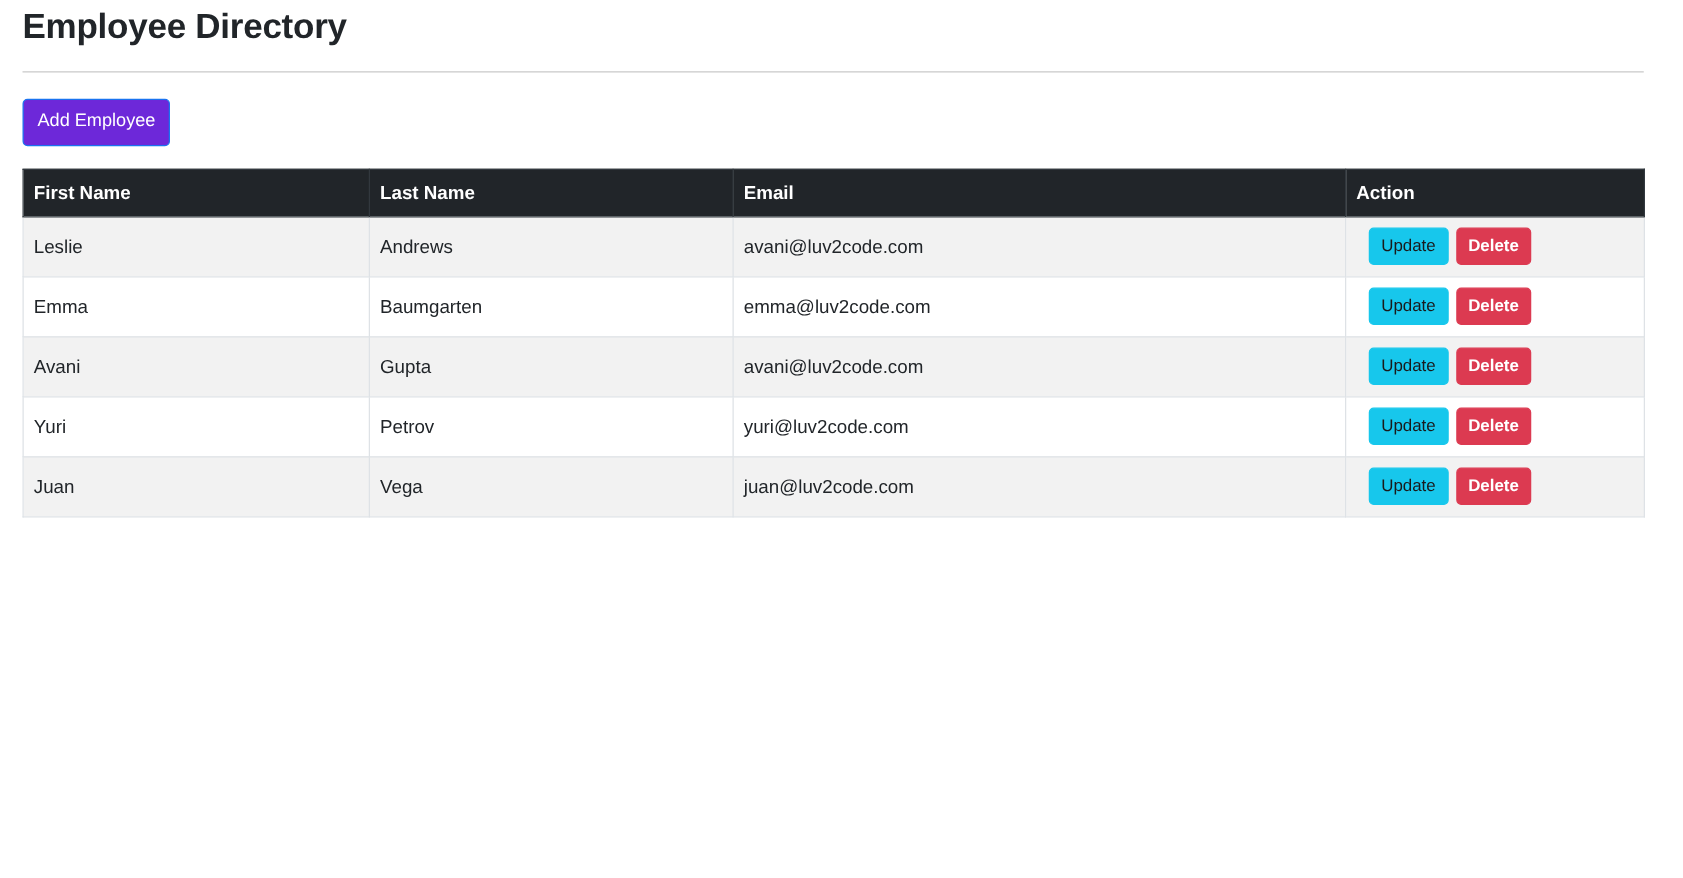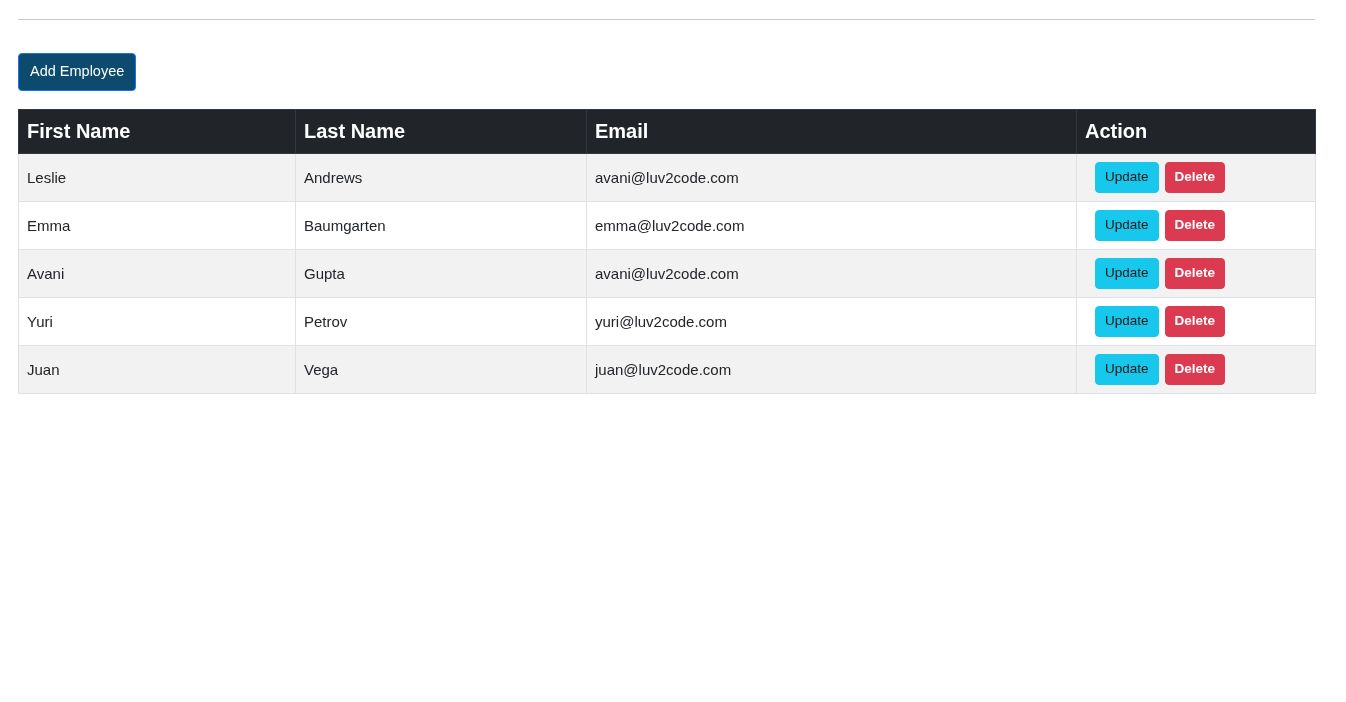--- a/index.html
+++ b/index.html
@@ -50,23 +50,23 @@
     line-height: 1.45;
     text-align: center;
     vertical-align: middle;
     border: 1px solid transparent;
     border-radius: 4px;
     cursor: pointer;
     user-select: none;
     white-space: nowrap;
   }
   .btn-primary {
-    margin-top: 33px;
+    margin-top: 21px;
     padding: 7px 11px 8px 11px;
-    background-color: #0c4a6e;
+    background-color: #6d28d9;
     border-color: #1a73f0;
     color: #ffffff;
   }
   .btn-sm {
     font-size: 13.5px;
     padding: 4px 9px 5px 9px;
     border-radius: 4px;
     line-height: 1.45;
   }
   .btn-info {
@@ -91,21 +91,21 @@
   table.emp-table td {
     border: 1px solid #dee2e6;
     text-align: left;
     vertical-align: middle;
     box-sizing: border-box;
   }
   table.emp-table thead th {
     background-color: #212529;
     color: #ffffff;
     font-weight: 700;
-    font-size: 20px;
+    font-size: 15px;
     padding: 10px 8px 10px 8px;
     height: 38px;
     border-color: #32383e;
   }
   table.emp-table tbody td {
     padding: 13px 8px 13px 8px;
     height: 48px;
     color: #212529;
     font-weight: 400;
   }
@@ -128,20 +128,21 @@
   col.col-last  { width: 291px; }
   col.col-email { width: 490px; }
   col.col-action{ width: 239px; }
 </style>
 </head>
 <body>
 
 <div class="page">
   <div class="container">
 
+    <h1 class="page-title">Employee Directory</h1>
 
     <hr class="divider">
 
     <button class="btn btn-primary" type="button">Add Employee</button>
 
     <table class="emp-table">
       <colgroup>
         <col class="col-first">
         <col class="col-last">
         <col class="col-email">

